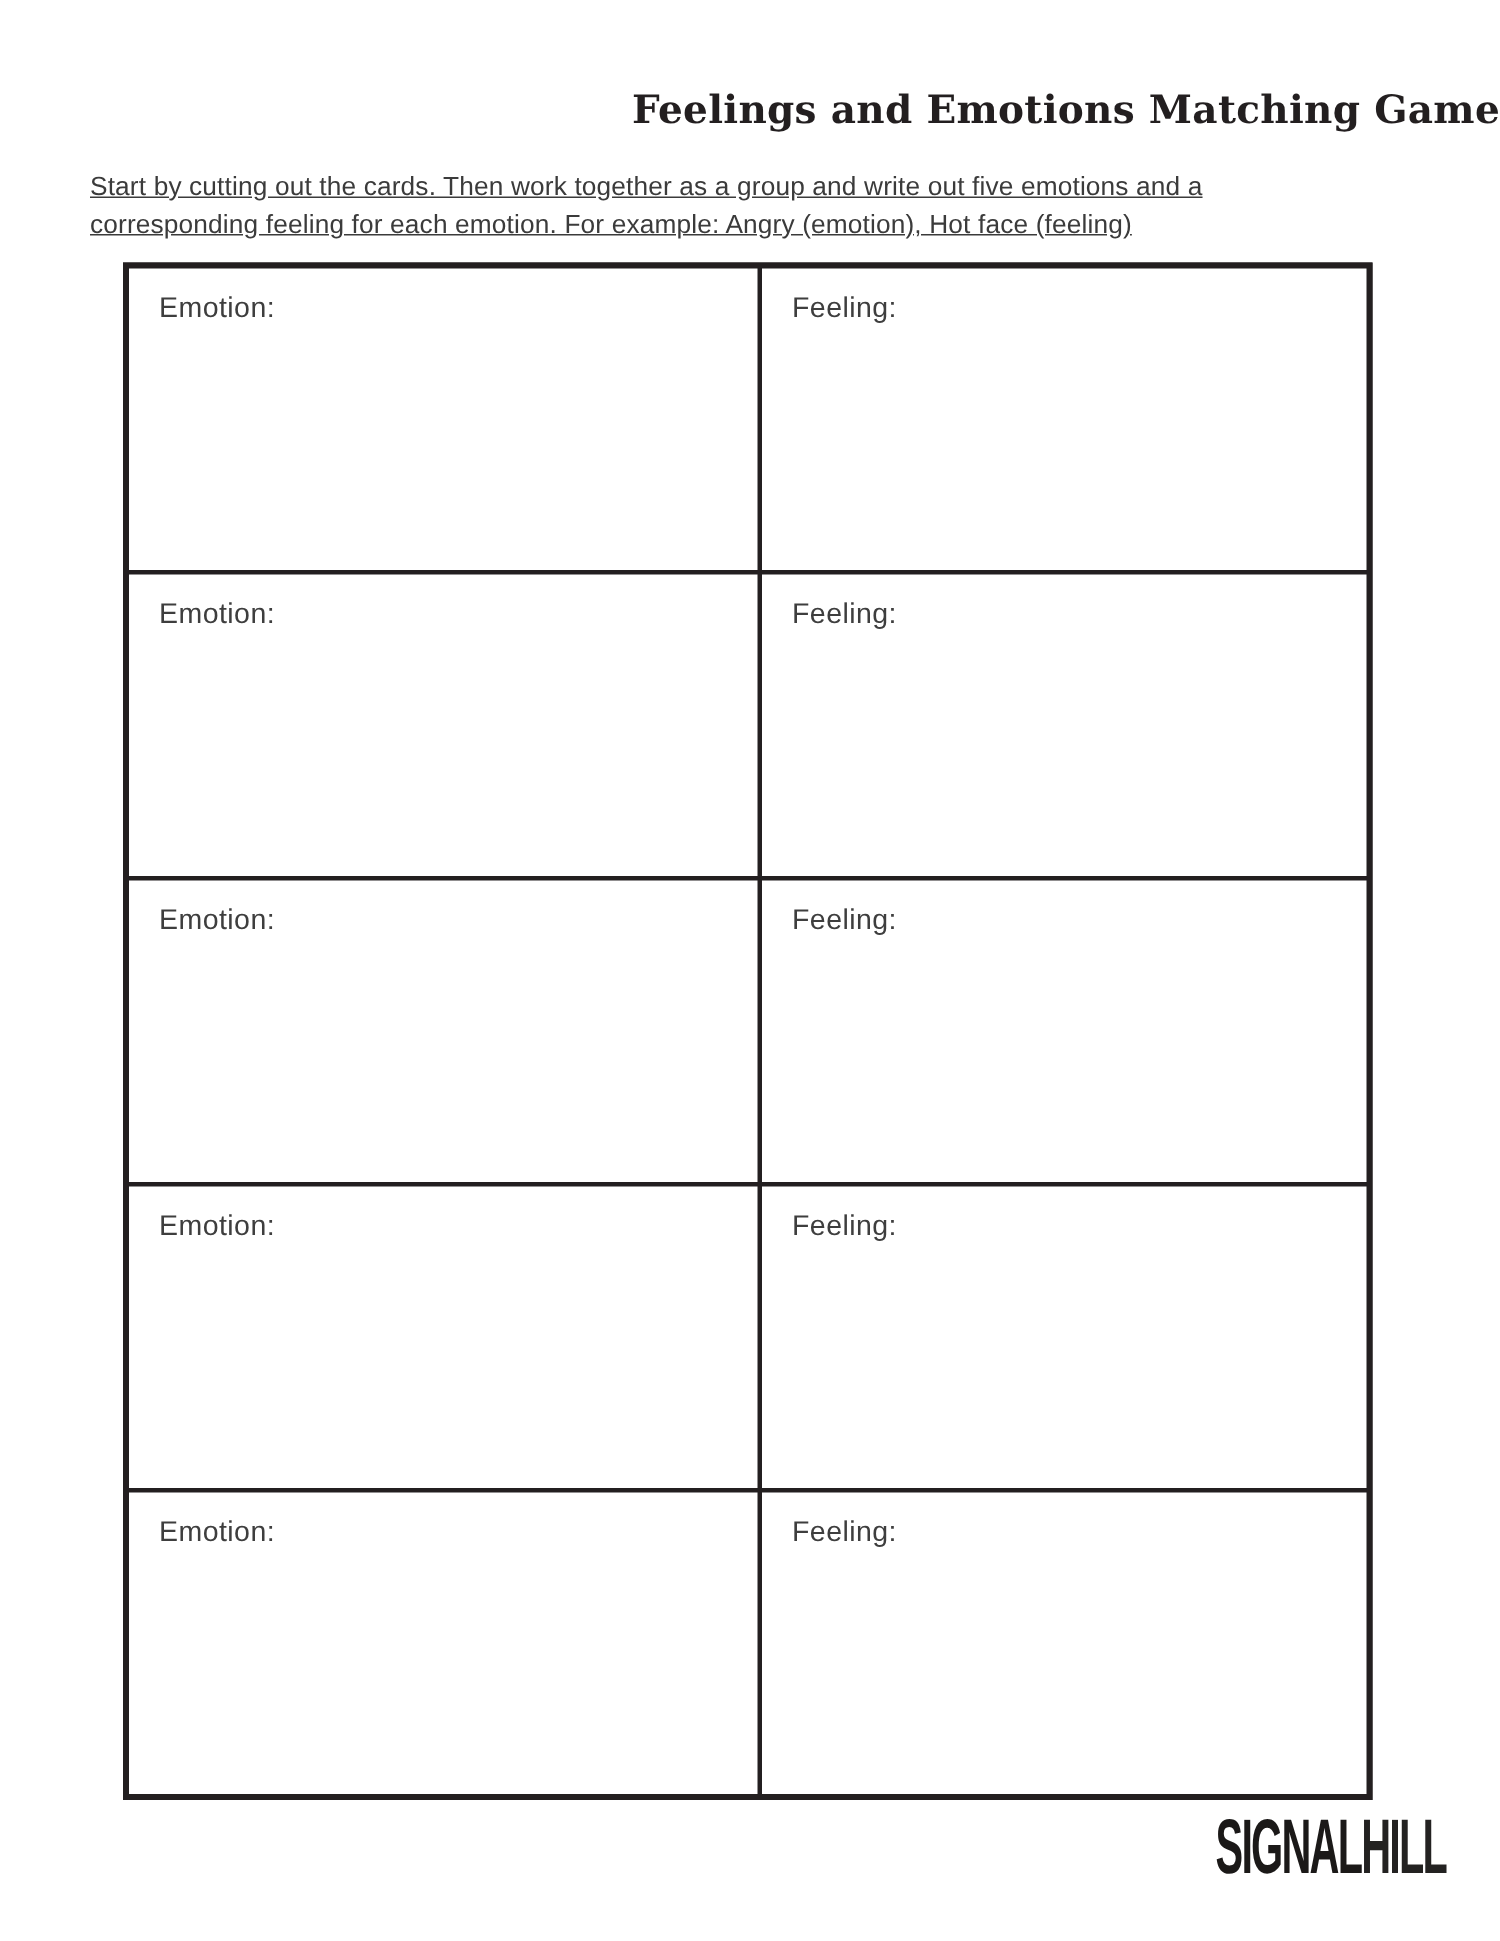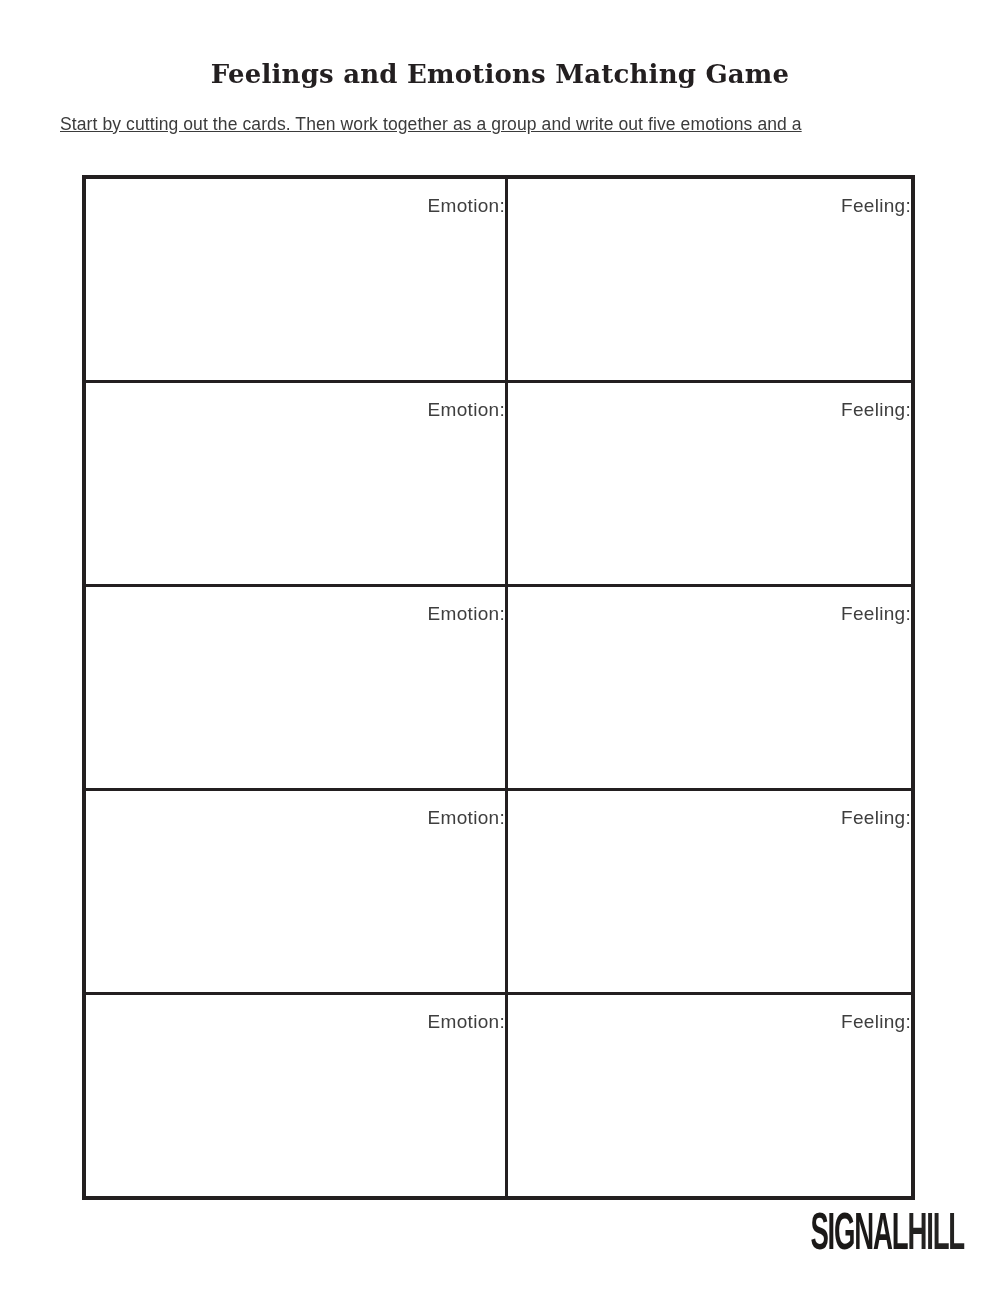--- a/index.html
+++ b/index.html
@@ -14,21 +14,21 @@
     background: #ffffff;
     font-family: "Liberation Sans", sans-serif;
     overflow: hidden;
   }
   .title {
     position: absolute;
     top: 59px;
     left: 0;
     width: 100%;
     margin: 0;
-    text-align: center;
+    text-align: right;
     font-family: "DejaVu Serif", serif;
     font-weight: bold;
     font-size: 26px;
     color: #231f20;
     letter-spacing: 0.2px;
   }
   .instructions {
     position: absolute;
     top: 112px;
     left: 60px;
@@ -46,21 +46,20 @@
     top: 175px;
     width: 833px;
     height: 1025px;
     box-sizing: border-box;
     background: #231f20;           
     border: 4px solid #231f20;     
     display: grid;
     grid-template-columns: 419px 1fr;
     grid-template-rows: repeat(5, 1fr);
     gap: 3px;
-    text-align: right;
   }
   .cell {
     background: #ffffff;
   }
   .cell-label {
     display: block;
     padding: 16px 0 0 20px;
     font-size: 19px;
     color: #3e3e3e;
     letter-spacing: 0.3px;
@@ -87,20 +86,21 @@
 </style>
 </head>
 <body>
 
 <div class="page">
 
   <h1 class="title">Feelings and Emotions Matching Game</h1>
 
   <div class="instructions">
     <div>Start by cutting out the cards. Then work together as a group and write out five emotions and a</div>
+    <div>corresponding feeling for each emotion. For example: Angry (emotion), Hot face (feeling)</div>
   </div>
 
   <div class="grid">
     <div class="cell">
       <span class="cell-label">Emotion:</span>
     </div>
     <div class="cell">
       <span class="cell-label">Feeling:</span>
     </div>
     <div class="cell">

